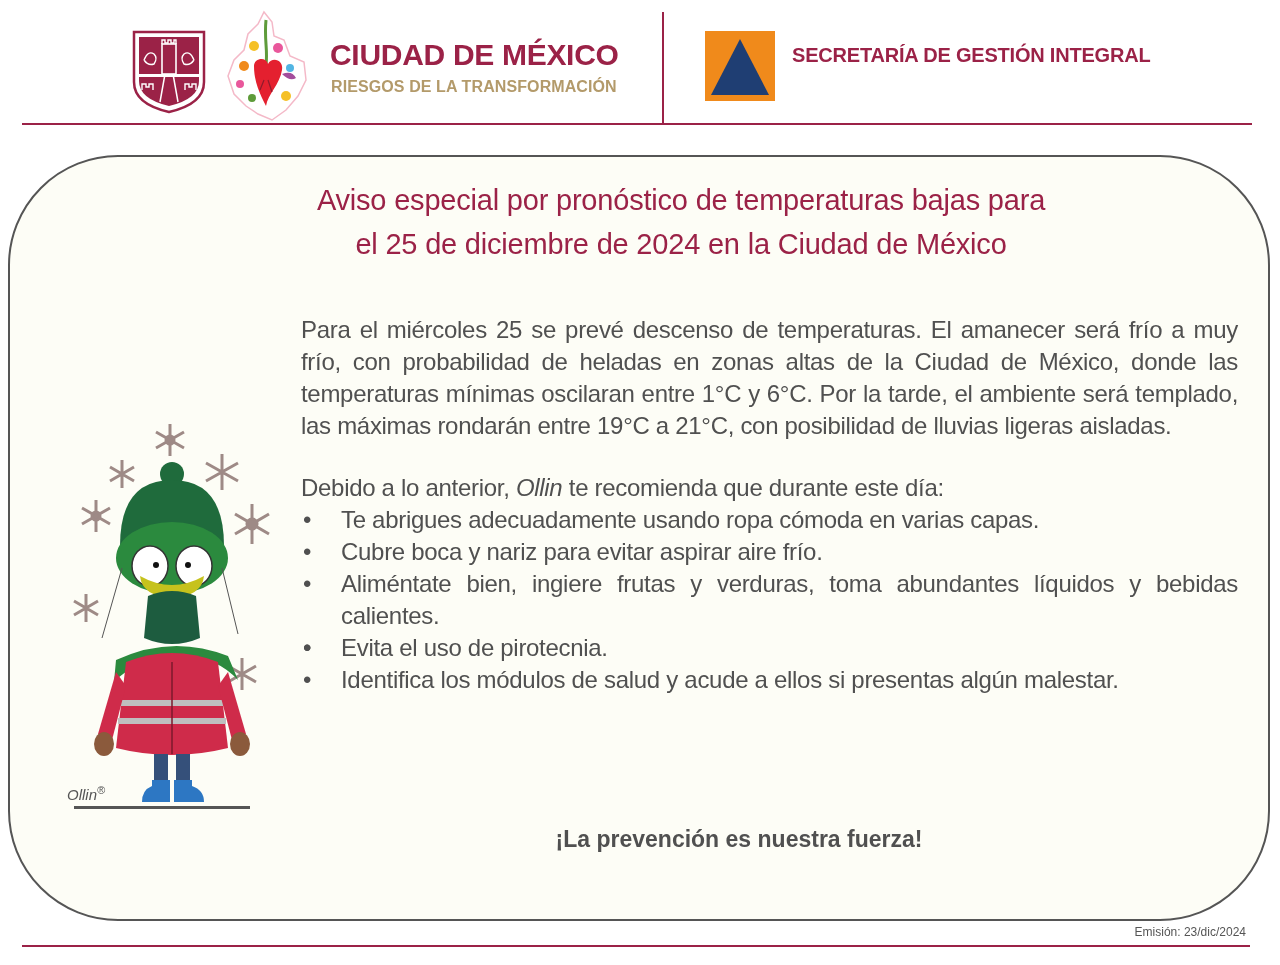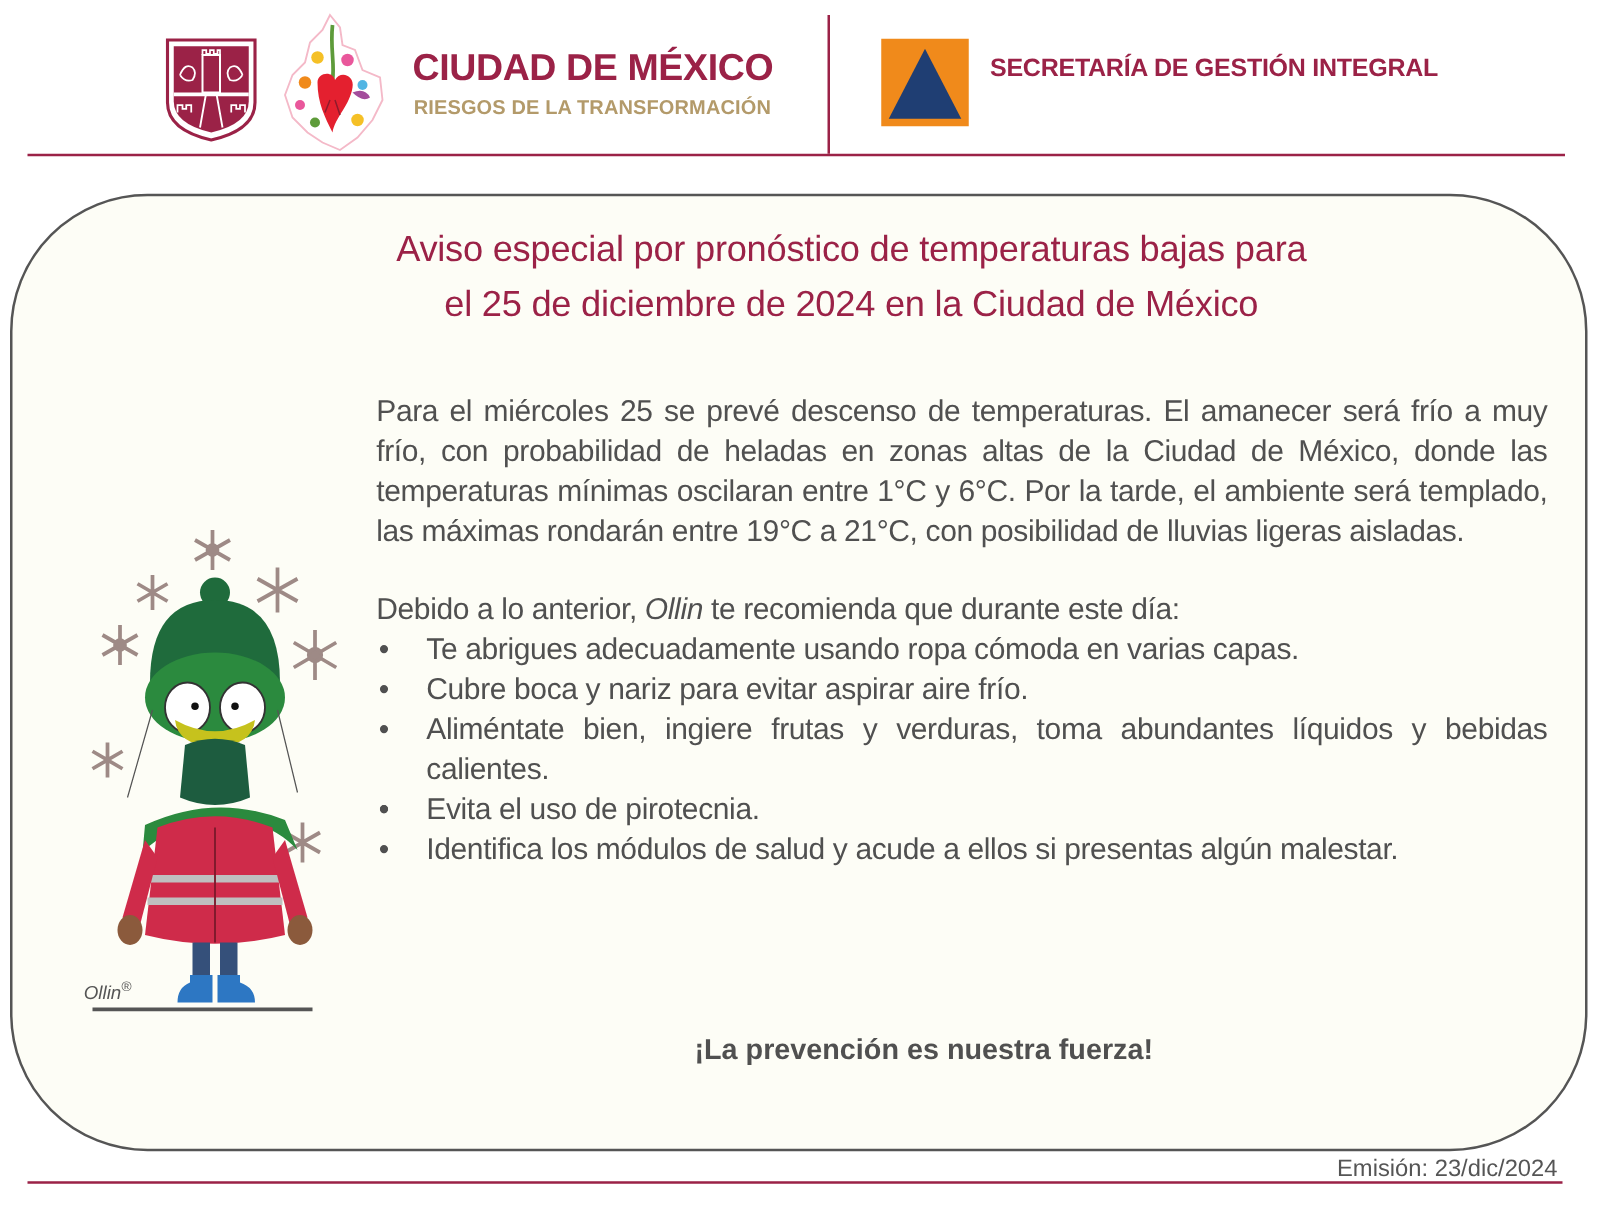--- a/index.html
+++ b/index.html
@@ -49,21 +49,21 @@
     font-size:23px; font-weight:bold; color:#505050;
   }
   .mascot { position:absolute; left:62px; top:418px; width:220px; height:400px; }
   .mascot-label {
     position:absolute; left:67px; top:784px; font-size:15px; font-style:italic; color:#555;
   }
   .mascot-label sup { font-size:11px; }
   .ground { position:absolute; left:74px; top:806px; width:176px; height:3px; background:#555; }
 
   .emission {
-    position:absolute; right:34px; top:925px; font-size:19px; color:#555; white-space:nowrap;
+    position:absolute; right:34px; top:925px; font-size:12px; color:#555; white-space:nowrap;
   }
   .h-rule-bottom { position:absolute; left:22px; top:945px; width:1228px; height:2px; background:#9b2247; }
 </style>
 </head>
 <body>
 
 <div class="header">
   <svg class="shield" viewBox="0 0 74 84">
     <path d="M2 2 H72 V52 Q72 74 37 82 Q2 74 2 52 Z" fill="#fff" stroke="#9b2247" stroke-width="2.5"></path>
     <path d="M7 7 H67 V51 Q67 69 37 76 Q7 69 7 51 Z" fill="#9b2247"></path>

